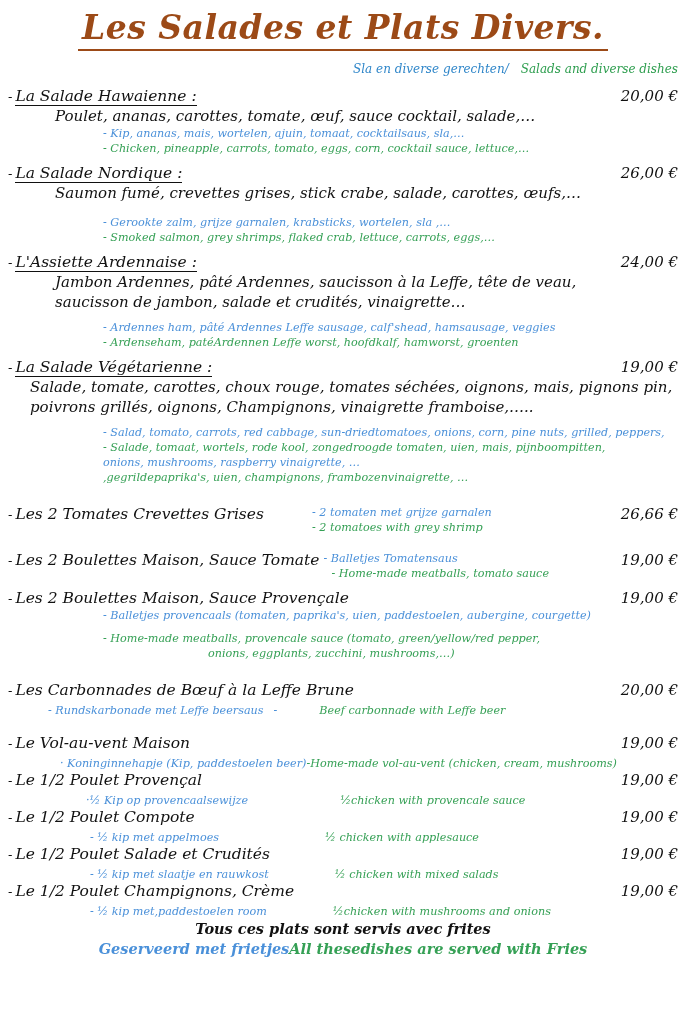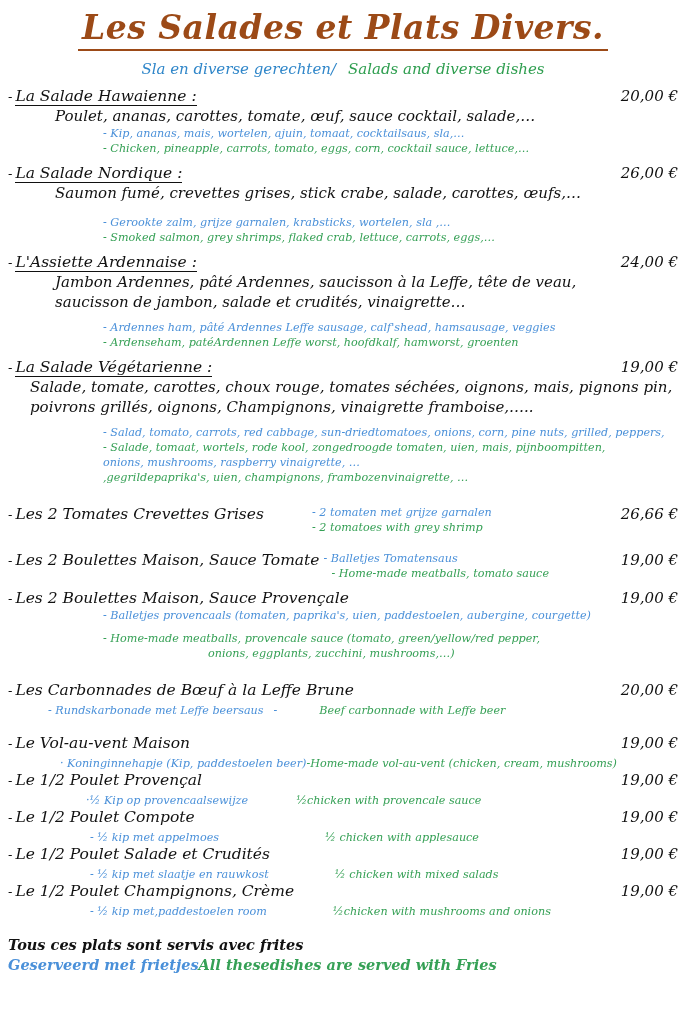--- a/index.html
+++ b/index.html
@@ -31,26 +31,26 @@
     font-weight:bold;
     font-size:33px;
     line-height:38px;
     letter-spacing:0.5px;
     color:#9c4a17;
     border-bottom:2px solid #9c4a17;
     padding:0 4px 2px 4px;
     white-space:nowrap;
   }
   .subtitle-wrap{
-    text-align:center;
+    text-align:right;
     margin-top:8px;
     white-space:nowrap;
     font-family:"DejaVu Serif", serif;
     font-style:italic;
-    font-size:15px;
+    font-size:12px;
     line-height:20px;
   }
   .sub-nl{color:#2f86c9;}
   .sub-en{color:#2e9e4f;margin-left:12px;}
 
   
   .fr-title{
     font-family:"DejaVu Serif", serif;
     font-style:italic;
     font-size:15.5px;
@@ -114,22 +114,21 @@
   
   .row-mid{
     display:flex;
     align-items:flex-start;
     justify-content:space-between;
   }
   .mid-col{flex:1 1 auto;padding-left:8px;}
 
   
   .footer{
-    text-align:left;
-    margin-top:16px;
+    text-align:center;
     font-family:"DejaVu Serif", serif;
     font-style:italic;
     font-weight:bold;
   }
   .footer-fr{font-size:14.5px;line-height:20px;color:#111;}
   .footer-tr{font-size:14.5px;line-height:20px;white-space:nowrap;}
   .spacer-8{height:8px;}
   .spacer-12{height:12px;}
   .spacer-16{height:16px;}
   .spacer-20{height:20px;}
@@ -303,21 +302,21 @@
 
   <div class="item">
     <div class="row">
       <div class="row-left">
         <span class="bullet">-</span>
         <span class="fr-title">Le 1/2 Poulet Provençal</span>
       </div>
       <div class="price-col price">19,00 €</div>
     </div>
     <div class="tr-block" style="padding-left:78px">
-      <span class="tr nl">·½ Kip op provencaalsewijze</span><span class="tr en" style="padding-left:48px">½chicken with provencale sauce</span>
+      <span class="tr nl">·½ Kip op provencaalsewijze</span><span class="tr en" style="padding-left:92px">½chicken with provencale sauce</span>
     </div>
   </div>
 
   <div class="item">
     <div class="row">
       <div class="row-left">
         <span class="bullet">-</span>
         <span class="fr-title">Le 1/2 Poulet Compote</span>
       </div>
       <div class="price-col price">19,00 €</div>

